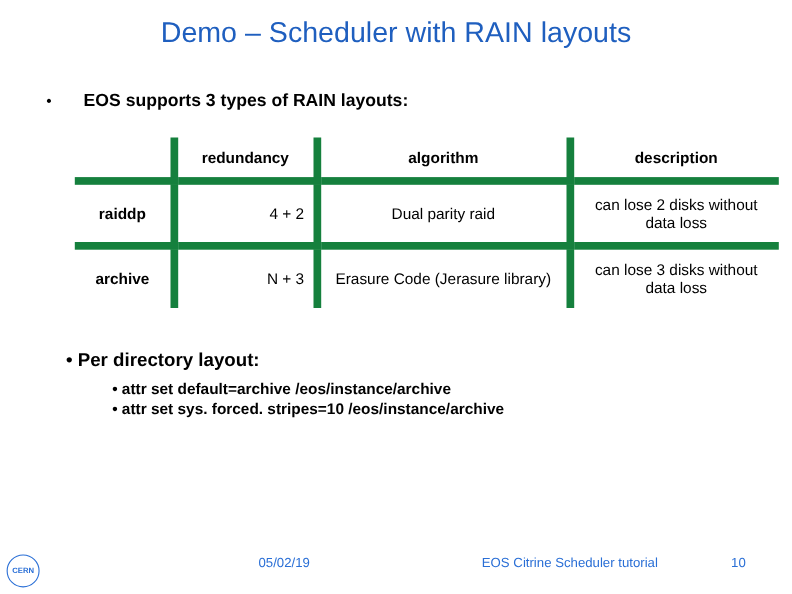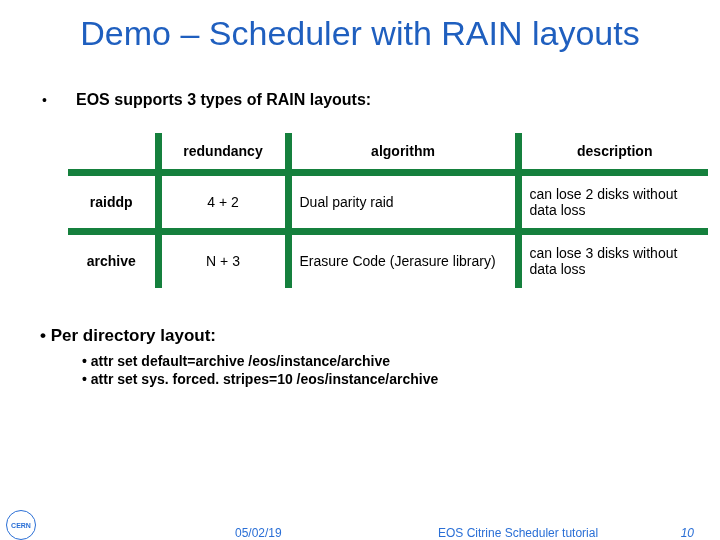--- a/index.html
+++ b/index.html
@@ -6,21 +6,21 @@
   body {
     width: 720px;
     height: 540px;
     font-family: Arial, Helvetica, sans-serif;
     background: #ffffff;
     position: relative;
     overflow: hidden;
   }
   .title {
     text-align: center;
-    font-size: 34px;
+    font-size: 26px;
     color: #1f5fbf;
     font-weight: 400;
     padding-top: 14px;
     padding-bottom: 10px;
   }
   .content {
     padding: 0 40px;
   }
   .bullet-line {
     display: flex;
@@ -70,25 +70,26 @@
   thead th:last-child {
     border-right: none;
   }
   tbody tr:last-child td { border-bottom: none; }
   tbody td:last-child { border-right: none; }
   .rowhead {
     font-weight: 700;
     text-align: center;
     border-left: none;
   }
-  .center { text-align: center; }
-  .left { text-align: left; }
+  .center { text-align: right; }
+  .left { text-align: center; }
   tbody td { height: 56px; }
   .per-dir {
     margin-top: 38px;
+    margin-left: 20px;
   }
   .per-dir-title {
     font-size: 17px;
     font-weight: 700;
   }
   .sub-bullets {
     margin-top: 6px;
     margin-left: 42px;
   }
   .sub-bullets div {
@@ -96,41 +97,41 @@
     font-weight: 700;
     line-height: 1.35;
   }
   .footer {
     position: absolute;
     bottom: 0;
     left: 0;
     right: 0;
     height: 36px;
     display: flex;
-    align-items: flex-end;
+    align-items: flex-start;
     color: #2a6fd6;
     font-size: 12px;
   }
   .footer-logo {
     width: 30px;
     height: 30px;
     border: 1.5px solid #2a6fd6;
     border-radius: 50%;
     margin-left: 6px;
     display: flex;
     align-items: center;
     justify-content: center;
     font-size: 7px;
     font-weight: 700;
     color: #2a6fd6;
     position: relative;
   }
   .footer-date { position: absolute; left: 235px; }
   .footer-title { position: absolute; left: 438px; }
-  .footer-page { position: absolute; right: 26px; font-style: italic; }
+  .footer-page { position: absolute; right: 42px; }
 </style>
 </head>
 <body>
 
 <div class="title">Demo – Scheduler with RAIN layouts</div>
 
 <div class="content">
 
   <div class="bullet-line">
     <span class="bullet-dot">•</span>

